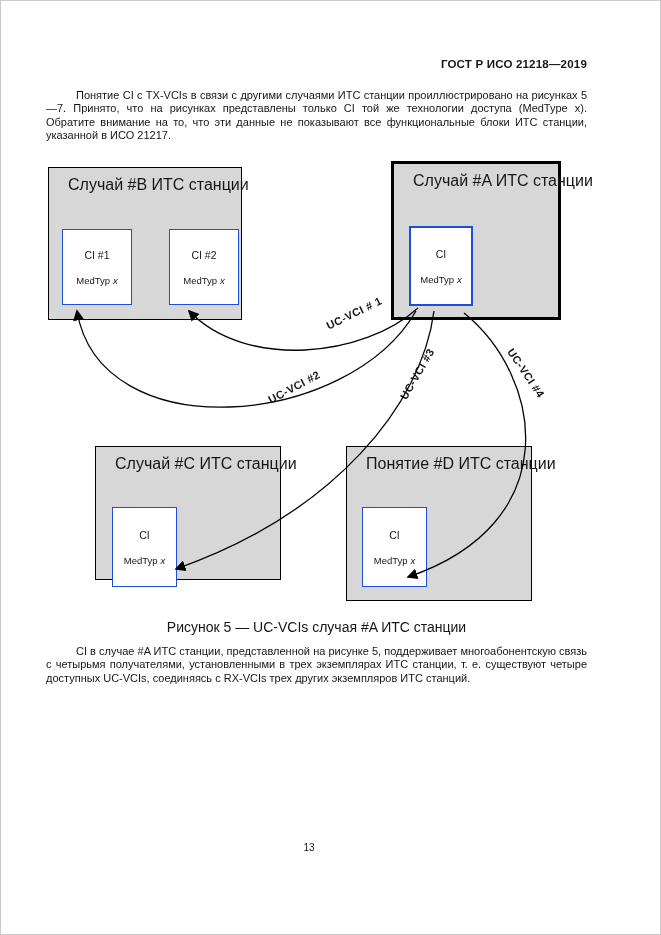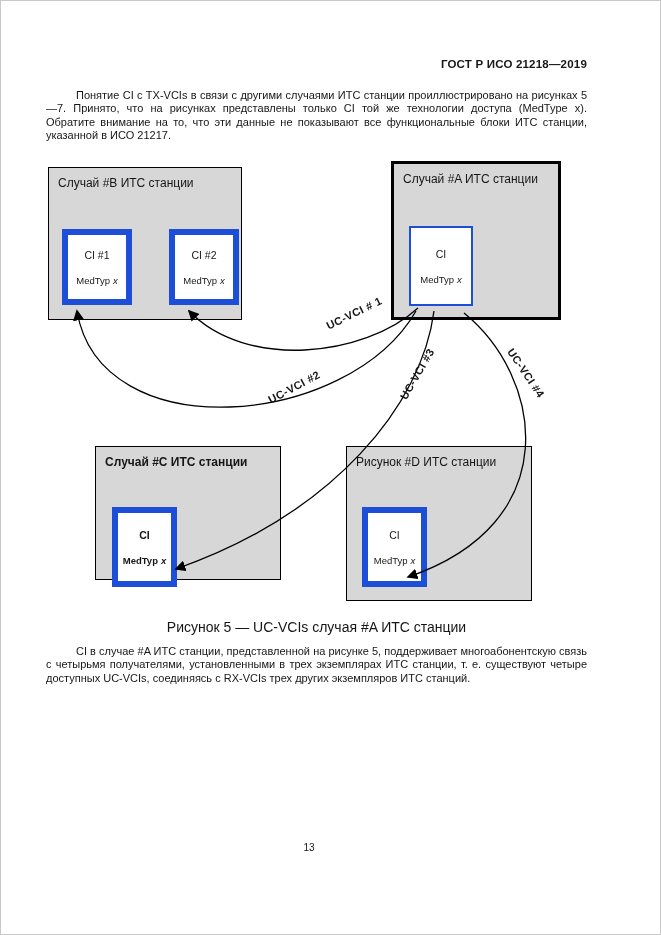--- a/index.html
+++ b/index.html
@@ -34,30 +34,30 @@
     position:absolute; top:160px; left:45px;
     width:541px; height:458px;
   }
   .station {
     position:absolute;
     background:#d7d7d7;
     border:1px solid #000;
   }
   .station-b { left:2px;   top:6px;   width:194px; height:153px; }
   .station-a { left:345px; top:0px;   width:170px; height:159px; border-width:3px; }
-  .station-c { left:49px;  top:285px; width:186px; height:134px;font-weight:bold; }
+  .station-c { left:49px;  top:285px; width:186px; height:134px; }
   .station-d { left:300px; top:285px; width:186px; height:155px; }
   .station-title {
-    position:absolute; top:8px; left:9px;
-    font-size:12px; white-space:nowrap;text-align:center;
+    position:absolute; top:8px; left:19px;
+    font-size:16px; white-space:nowrap;text-align:center;
   }
   .ci {
     position:absolute;
     background:#ffffff;
-    border:6px solid #1d4ed8;
+    border:1px solid #1d4ed8;
     display:flex; flex-direction:column;
     align-items:center; justify-content:center;
     gap:14px;
   }
   .ci-b1 { left:13px;  top:61px; width:70px; height:76px; }
   .ci-b2 { left:120px; top:61px; width:70px; height:76px; }
   .ci-a  { left:15px;  top:62px; width:64px; height:80px; border-width:2px; }
   .ci-c  { left:16px;  top:60px; width:65px; height:80px; }
   .ci-d  { left:15px;  top:60px; width:65px; height:80px; }
   .ci-label { font-size:10.5px; }
@@ -121,21 +121,21 @@
 
     <div class="station station-c">
       <div class="station-title">Случай #C ИТС станции</div>
       <div class="ci ci-c">
         <div class="ci-label">CI</div>
         <div class="ci-med"><span>MedTyp</span><span class="var">x</span></div>
       </div>
     </div>
 
     <div class="station station-d">
-      <div class="station-title">Рисунок #D ИТС станции</div>
+      <div class="station-title">Понятие #D ИТС станции</div>
       <div class="ci ci-d">
         <div class="ci-label">CI</div>
         <div class="ci-med"><span>MedTyp</span><span class="var">x</span></div>
       </div>
     </div>
 
     <svg class="arrow-layer" viewBox="0 0 541 458">
       <defs>
         <marker id="arrow" viewBox="0 0 10 10" refX="8.5" refY="5" markerWidth="8.5" markerHeight="8.5" orient="auto">
           <path d="M0,0 L10,5 L0,10 z" fill="#000"></path>

